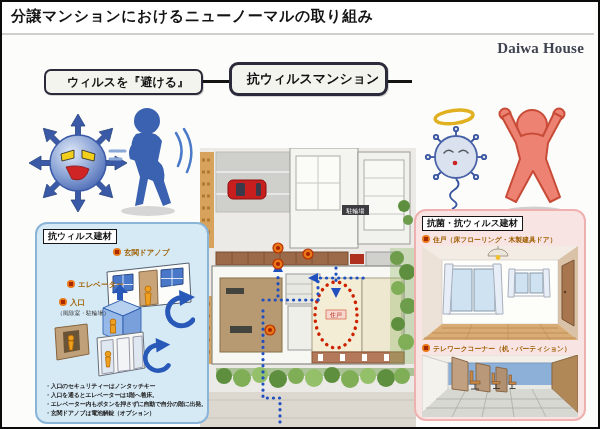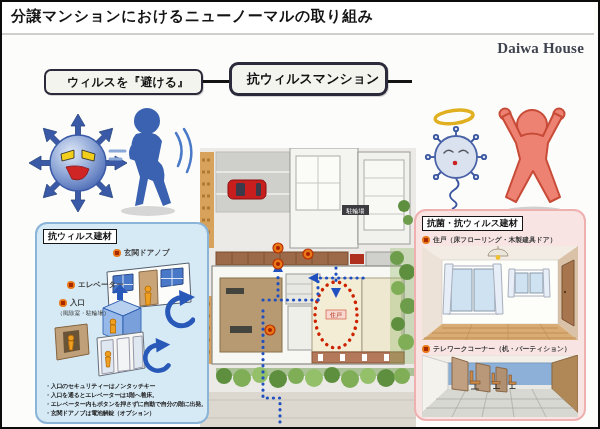--- a/index.html
+++ b/index.html
@@ -18,21 +18,21 @@
   .conn{position:absolute;top:78px;height:3px;background:#141414;}
   
   .panel{position:absolute;border-radius:12px;box-sizing:border-box;}
   .panel-blue{left:33px;top:220px;width:174px;height:202px;background:#d6eaf6;border:2px solid #8ab4d8;}
   .panel-pink{left:412px;top:207px;width:172px;height:212px;background:#f9e4e4;border:2px solid #efb0b0;}
   .chip{position:absolute;left:6px;top:5px;border:1.5px solid #151515;background:#fff;
     font-size:9px;font-weight:bold;color:#111;padding:1px 4px;line-height:1.2;}
   .bul{display:inline-block;width:8px;height:8px;border-radius:50%;flex:0 0 8px;
     background:radial-gradient(circle,#a82800 0%,#a82800 38%,#e87818 42%,#e87818 100%);
     margin-right:3px;vertical-align:middle;}
-  .itm{position:absolute;display:flex;align-items:center;font-weight:bold;color:#404040;}
+  .itm{position:absolute;display:flex;align-items:flex-start;font-weight:bold;color:#a16207;}
   .itm .t{font-size:7.5px;}
   .itm .t6{font-size:6.8px;}
   .sub{position:absolute;font-size:5.8px;color:#333;}
   .notes{position:absolute;left:8px;top:158px;width:162px;color:#222;}
   .notes div{font-size:6px;letter-spacing:-.3px;line-height:1.5;white-space:nowrap;font-weight:bold;}
   .abs{position:absolute;}
 </style>
 </head>
 <body>
 

